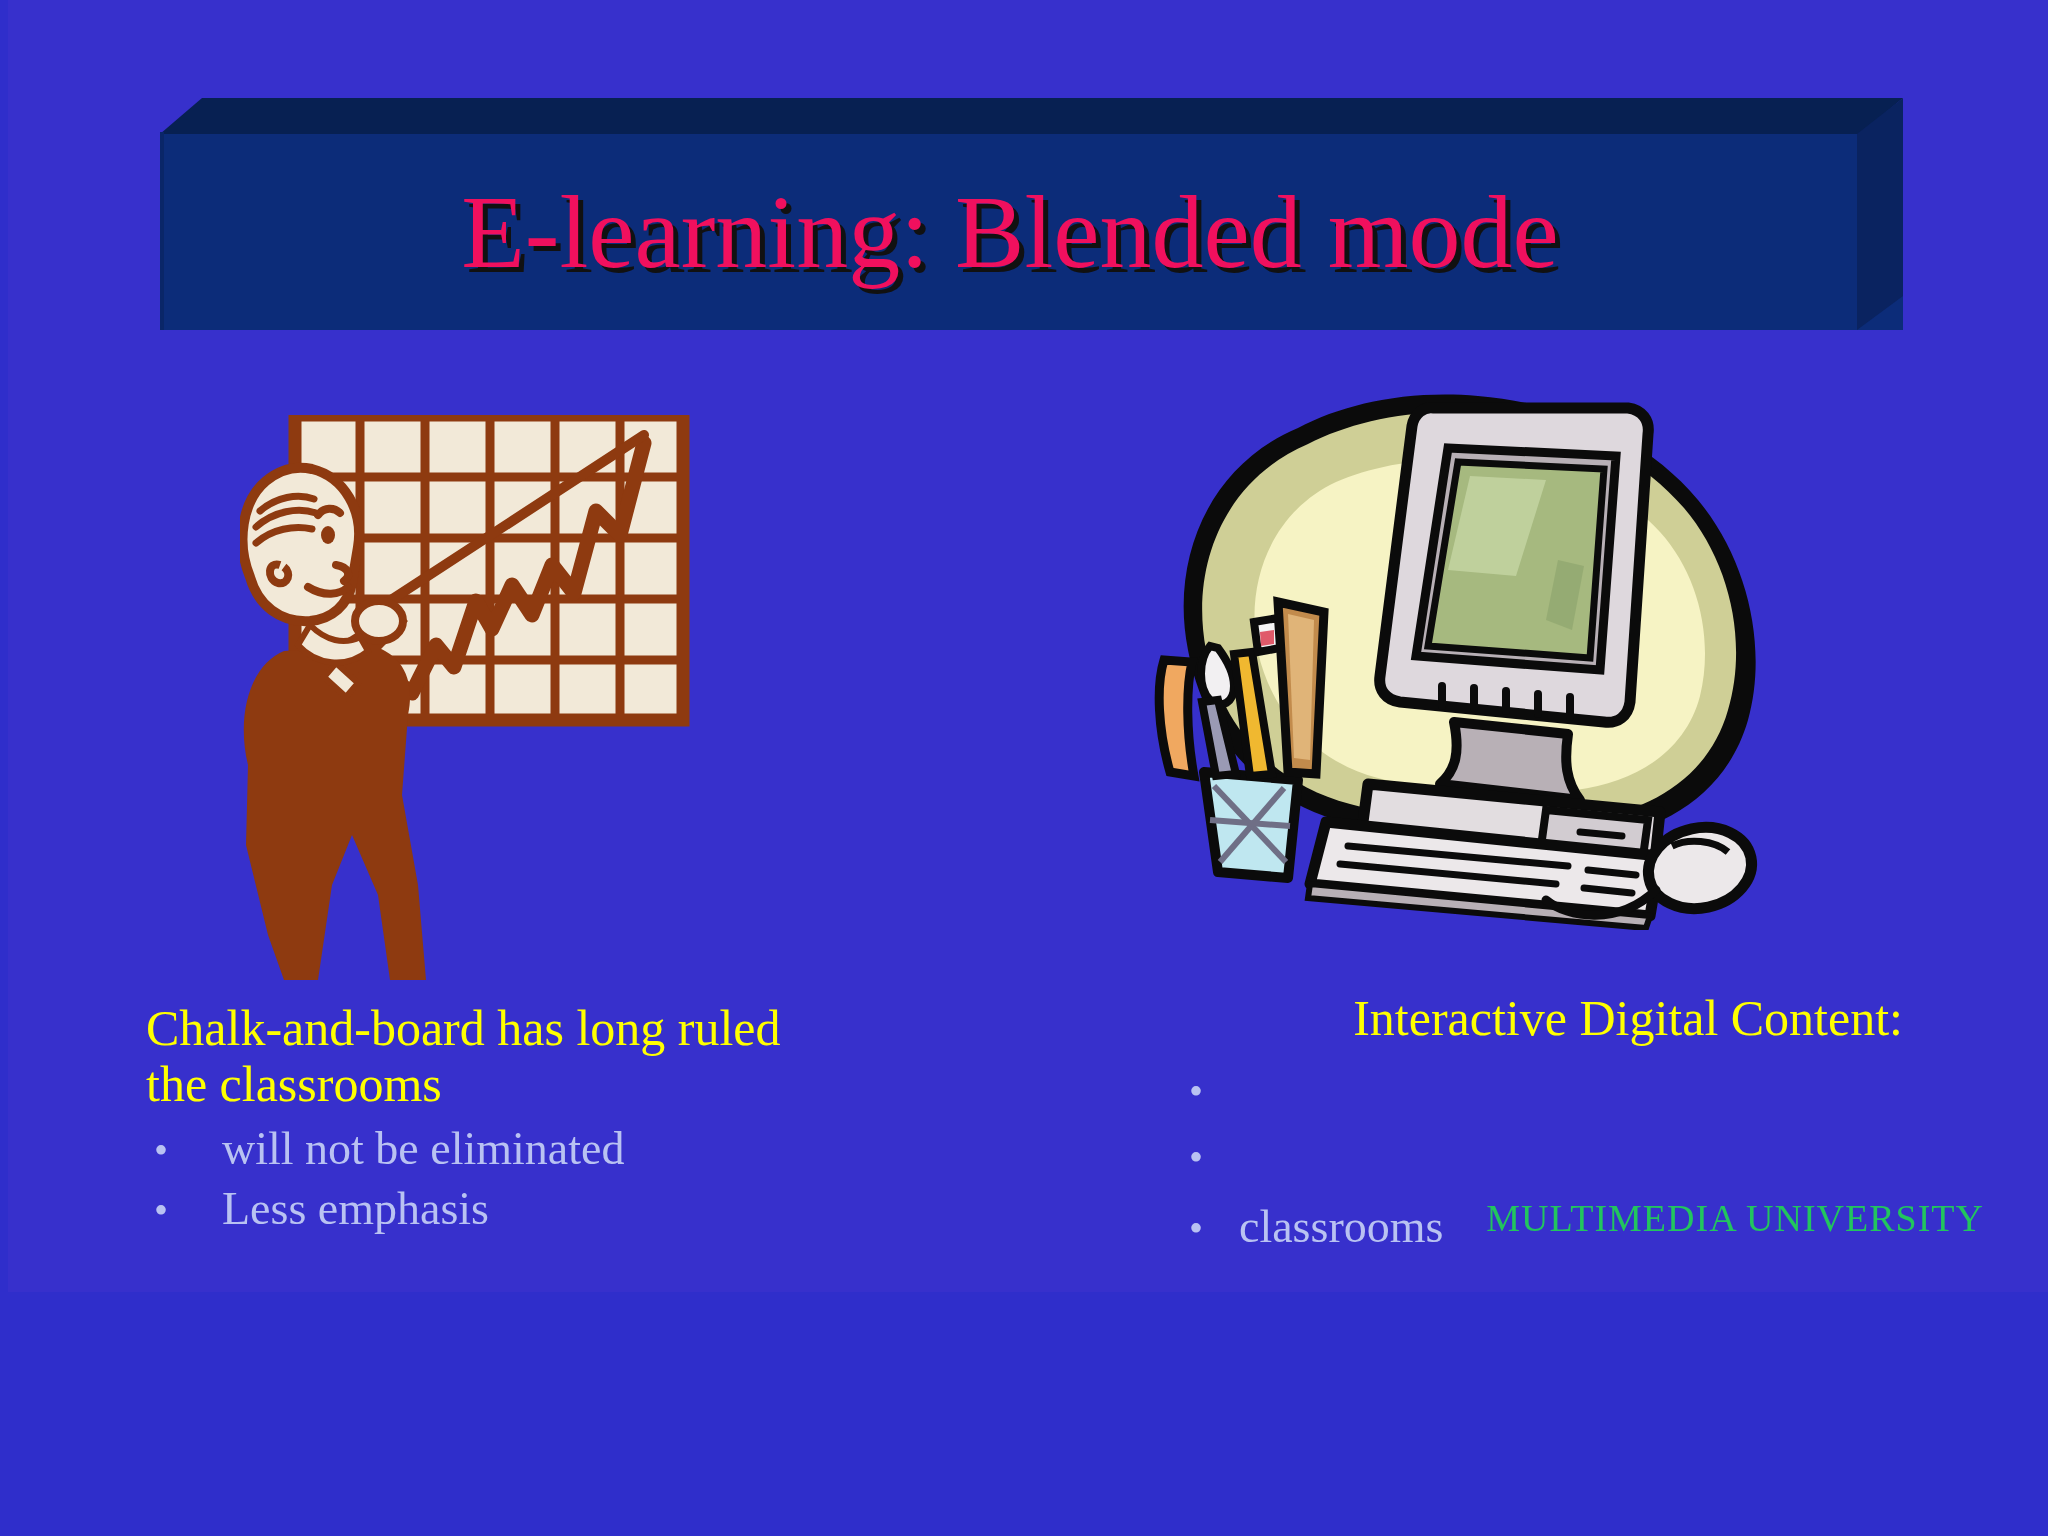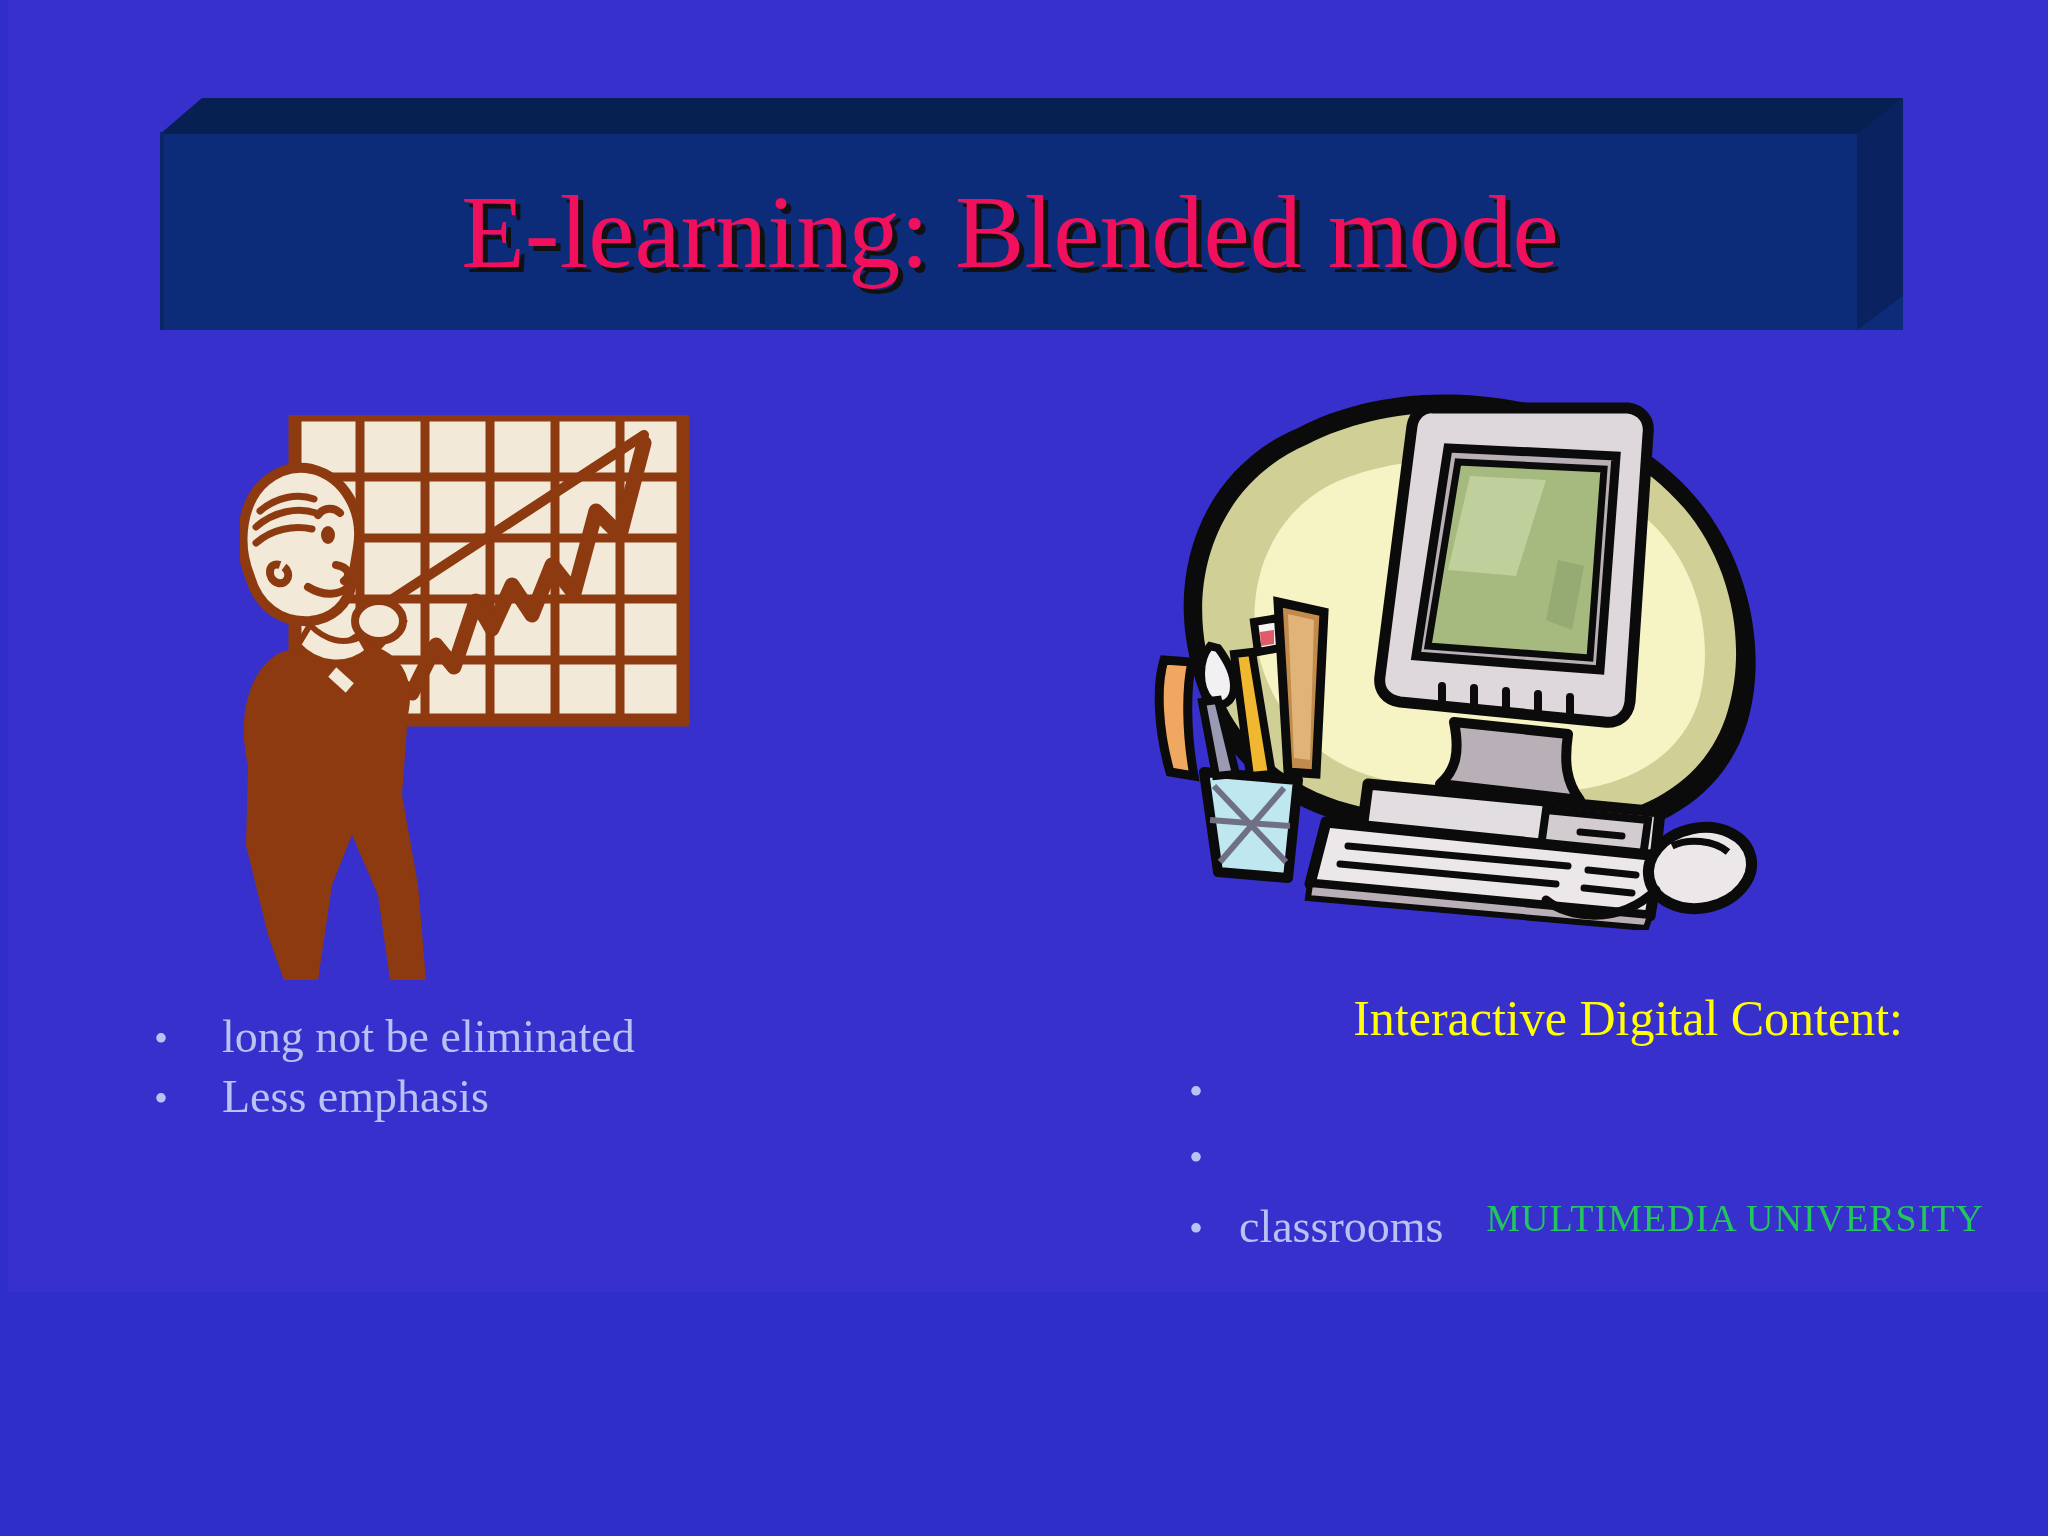--- a/index.html
+++ b/index.html
@@ -270,24 +270,25 @@
     <path d="M62 276 C50 290 50 318 62 330 C74 340 86 332 86 316 C86 300 76 286 70 278 Z" fill="#f2f0f2" stroke="#0b0b0b" stroke-width="8"></path>
     <path d="M70 330 L88 404 L68 406 L54 332 Z" fill="#9a9ab4" stroke="#0b0b0b" stroke-width="8"></path>
     <path d="M104 282 L124 404 L102 406 L86 284 Z" fill="#f0b830" stroke="#0b0b0b" stroke-width="8"></path>
     <path d="M130 232 L176 242 L168 404 L140 402 Z" fill="#c28b4c" stroke="#0b0b0b" stroke-width="9"></path>
     <path d="M140 244 L166 250 L162 390 L146 388 Z" fill="#e0b478"></path>
     <path d="M106 252 L130 248 L132 278 L110 282 Z" fill="#f4f4f4" stroke="#0b0b0b" stroke-width="8"></path>
     <path d="M112 262 L126 260 L126 274 L113 276 Z" fill="#e05a6a"></path>
   </svg>
 
   <div id="left-column" class="column">
+    <p class="col-heading">Chalk-and-board has long ruled the classrooms</p>
     <ul class="bullet-list">
       <li class="bullet-item">
         <span class="bullet-dot">•</span>
-        <span class="bullet-label">long not be eliminated</span>
+        <span class="bullet-label">will not be eliminated</span>
       </li>
       <li class="bullet-item">
         <span class="bullet-dot">•</span>
         <span class="bullet-label">Less emphasis</span>
       </li>
     </ul>
   </div>
 
   <div id="right-column" class="column">
     <p class="col-heading">Interactive Digital Content:</p>

